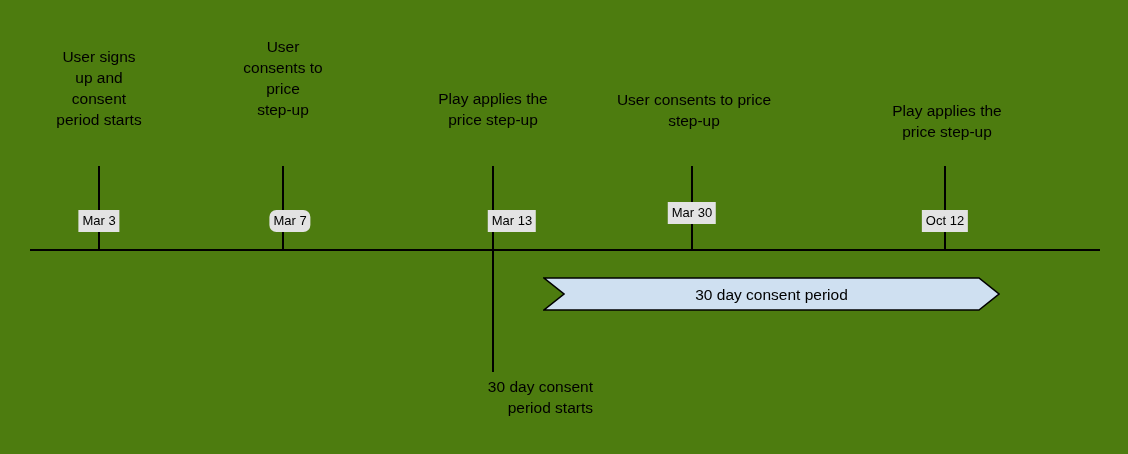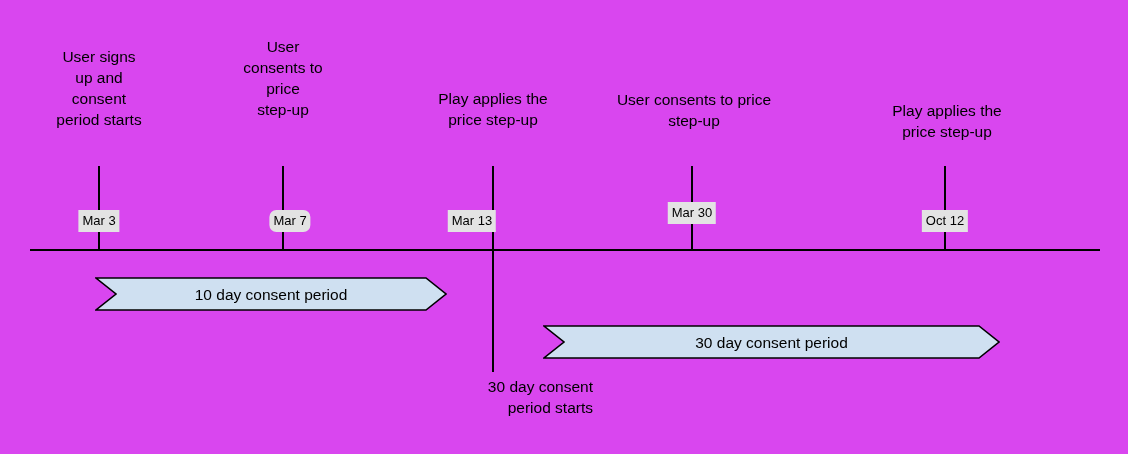--- a/index.html
+++ b/index.html
@@ -8,21 +8,21 @@
     background: #ffffff;
   }
   body {
     font-family: "Liberation Sans", sans-serif;
     color: #000000;
   }
   #canvas {
     position: relative;
     width: 1128px;
     height: 454px;
-    background: #d946ef;
+    background: #4d7c0f;
     overflow: hidden;
   }
 
   
   .axis-line {
     position: absolute;
     left: 30px;
     top: 249px;
     width: 1070px;
     height: 2px;
@@ -124,32 +124,26 @@
   <div class="tick" style="left:492px; top:166px; height:84px;"></div>
   <div class="tick" style="left:691px; top:166px; height:84px;"></div>
   <div class="tick" style="left:944px; top:166px; height:84px;"></div>
 
   <div class="tick" style="left:492px; top:250px; height:122px;"></div>
 
   <div class="axis-line"></div>
 
   <div class="date-chip" style="left:99px; top:210px;">Mar 3</div>
   <div class="date-chip" style="left:290px; top:210px;border-radius:7px;">Mar 7</div>
-  <div class="date-chip" style="left:472px; top:210px;">Mar 13</div>
+  <div class="date-chip" style="left:512px; top:210px;">Mar 13</div>
   <div class="date-chip" style="left:692px; top:202px;">Mar 30</div>
   <div class="date-chip" style="left:945px; top:210px;">Oct 12</div>
 
-  <div class="period-banner" style="left:95px; top:277px; width:352px;">
-    <svg viewBox="0 0 352 34" preserveAspectRatio="none">
-      <polygon points="1,1 331,1 351,17 331,33 1,33 21,17" fill="#cfe0f1" stroke="#000000" stroke-width="1.6" stroke-linejoin="miter" vector-effect="non-scaling-stroke"></polygon>
-    </svg>
-    <span class="period-text">10 day consent period</span>
-  </div>
 
-  <div class="period-banner" style="left:543px; top:277px; width:457px;margin-top:48px;">
+  <div class="period-banner" style="left:543px; top:277px; width:457px;">
     <svg viewBox="0 0 457 34" preserveAspectRatio="none">
       <polygon points="1,1 436,1 456,17 436,33 1,33 21,17" fill="#cfe0f1" stroke="#000000" stroke-width="1.6" stroke-linejoin="miter" vector-effect="non-scaling-stroke"></polygon>
     </svg>
     <span class="period-text">30 day consent period</span>
   </div>
 
   <div class="below-label" style="left:493px; top:376px; width:200px;">30 day consent
 period starts</div>
 
 </div>

